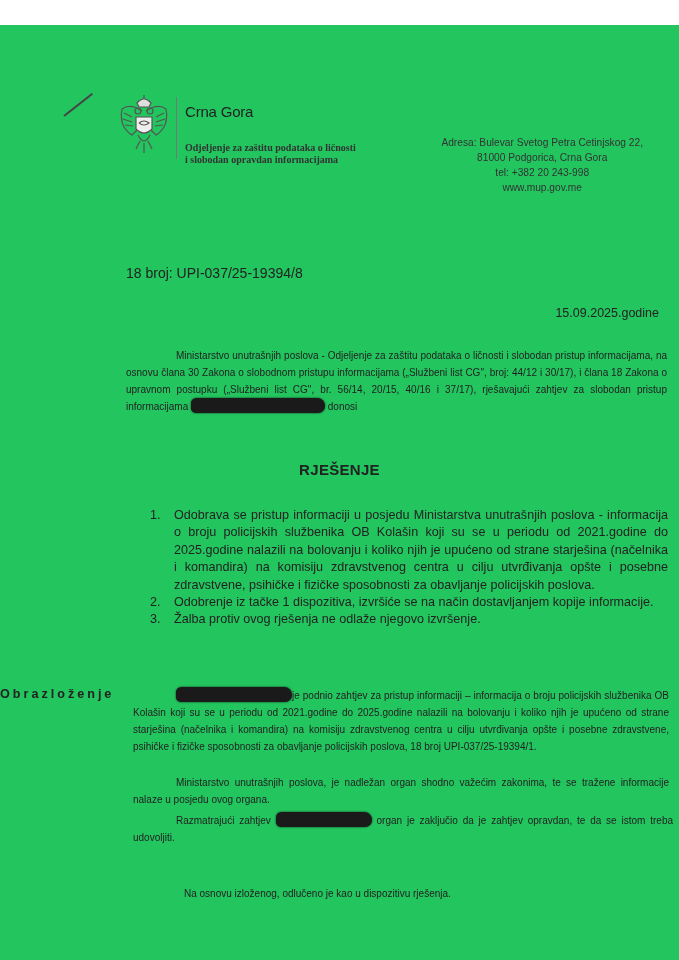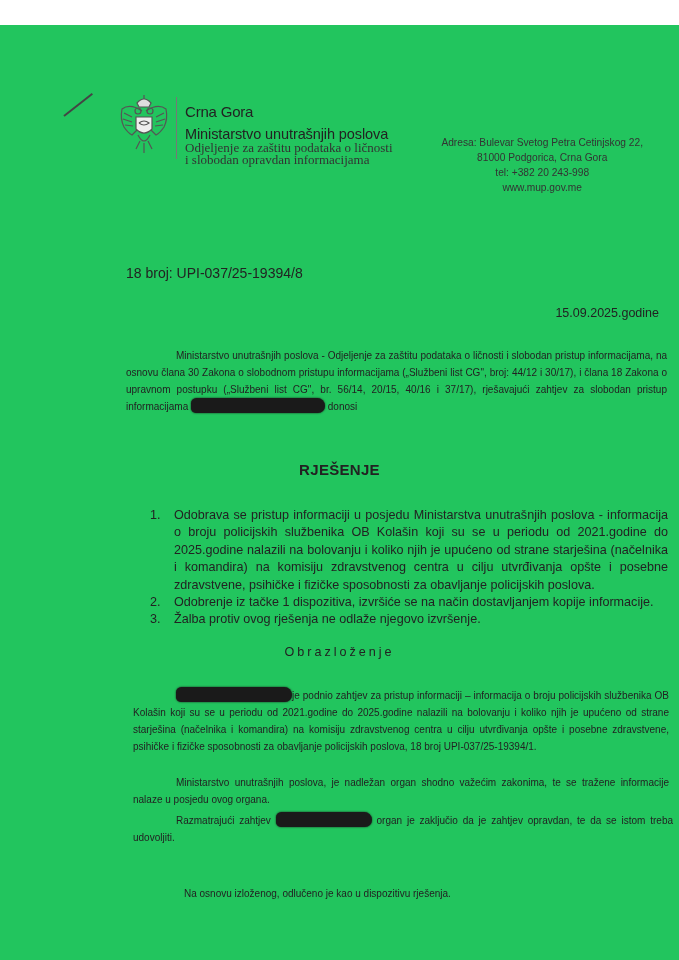--- a/index.html
+++ b/index.html
@@ -53,22 +53,22 @@
       position: absolute;
       left: 185px; top: 101px;
       font-size: 14.5px;
       color: #222;
       letter-spacing: -0.1px;
     }
     .header-dept {
       position: absolute;
       left: 185px; top: 117px;
       font-family: "Liberation Serif", serif;
-      font-weight: normal;
-      font-size: 13px;
+      font-weight: bold;
+      font-size: 10px;
       line-height: 12px;
       color: #333;
     }
     .address {
       position: absolute;
       right: 36px; top: 110px;
       text-align: center;
       font-size: 10.2px;
       line-height: 15px;
       color: #333;
@@ -131,23 +131,23 @@
       text-align: justify;
     }
     .dispo .num {
       position: absolute;
       left: 0; top: 0;
     }
     .dispo b { font-weight: normal; }
     .title-obraz {
       position: absolute;
       left: 0; width: 679px;
-      top: 620px;
-      text-align: center;
-      font-weight: normal;
+      top: 662px;
+      text-align: left;
+      font-weight: bold;
       font-size: 12.6px;
       letter-spacing: 3px;
       color: #222;
     }
     .reason-1 {
       left: 133px; top: 662px;
       width: 536px;
       text-indent: 43px;
     }
     .reason-2 {
@@ -197,21 +197,20 @@
       <path d="M21 30 Q26 26 31 30 Q26 34 21 30"></path>
 
       <path d="M20 42 Q26 54 32 42"></path>
       <path d="M22 48 L18 56 M26 50 L26 60 M30 48 L34 56"></path>
     </g>
   </svg>
 
   <div class="header-divider"></div>
 
   <div class="header-country">Crna Gora</div>
-  <div class="header-ministry">Ministarstvo unutrašnjih poslova</div>
   <div class="header-dept">
     <div>Odjeljenje za zaštitu podataka o ličnosti</div>
     <div>i slobodan opravdan informacijama</div>
   </div>
 
   <div class="address">
     <div>Adresa: Bulevar Svetog Petra Cetinjskog 22,</div>
     <div>81000 Podgorica, Crna Gora</div>
     <div>tel: +382 20 243-998</div>
     <div>www.mup.gov.me</div>

